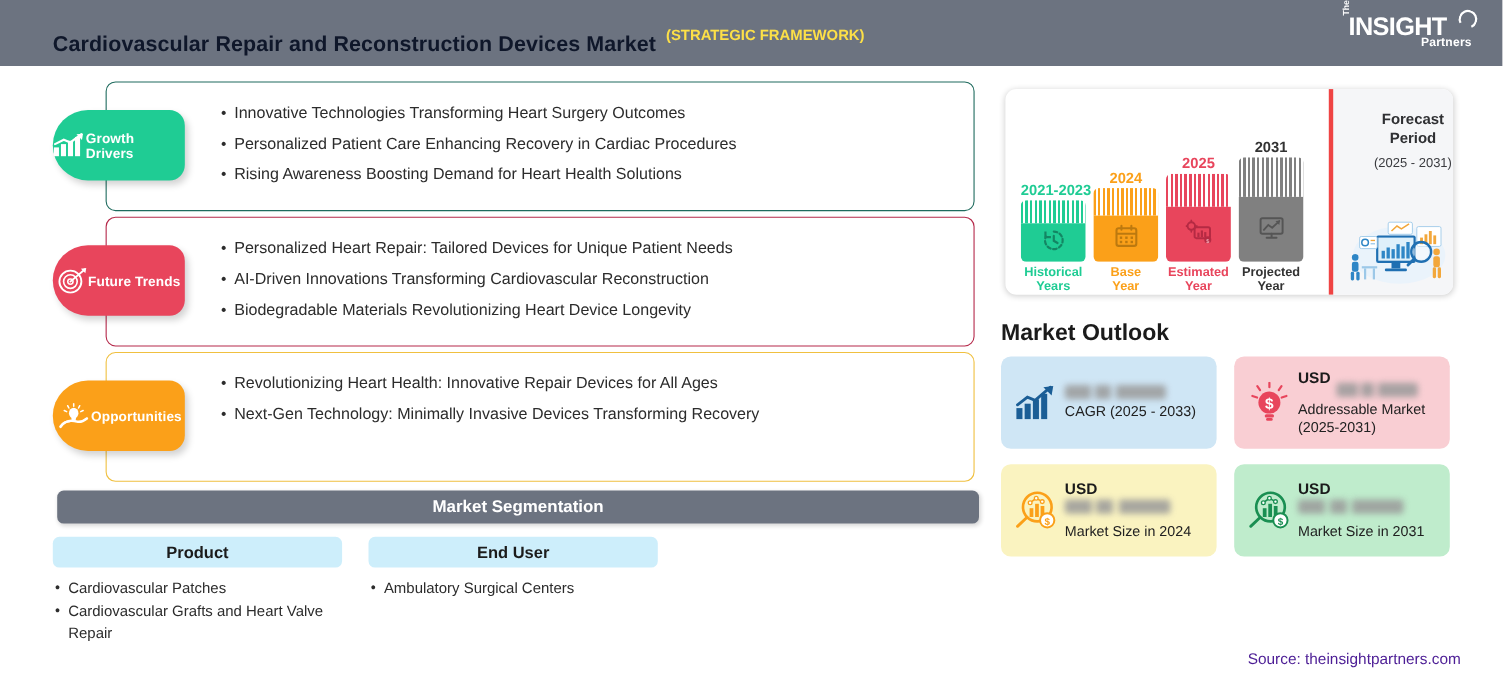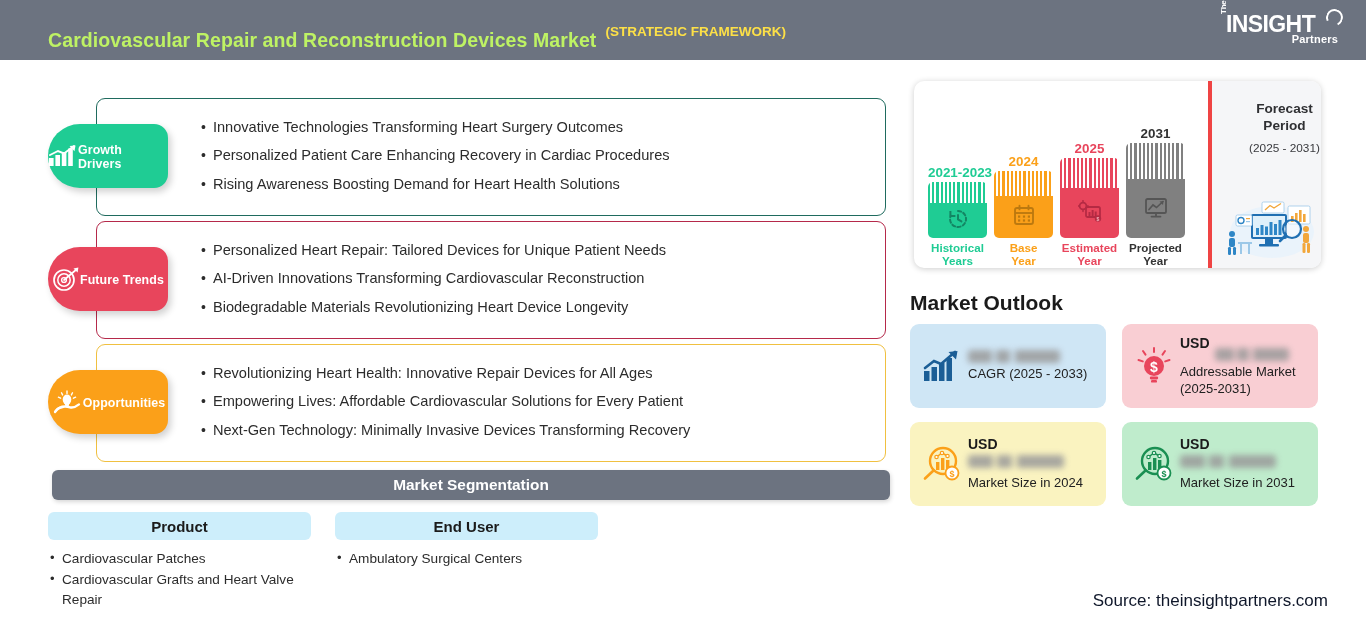--- a/index.html
+++ b/index.html
@@ -12,21 +12,21 @@
   .page { position: relative; width: 1366px; height: 626px; background:#fff; }
 
   
   .header {
     position: absolute; left: 0; top: 0; width: 1366px; height: 60px;
     background: #6c7380;
     display: flex; align-items: center;
   }
   .header-title {
     margin-left: 48px;
-    color: #bef264;
+    color: #0f172a;
     font-size: 19.5px; font-weight: bold;
     letter-spacing: .1px;
     white-space: nowrap;
     margin-top: 20px;
   }
   .header-sub {
     color: #fde047; font-size: 13.5px; font-weight: bold;
     margin-left: 9px; white-space: nowrap; position: relative; top: 1px;
   }
   .logo {
@@ -50,21 +50,21 @@
   }
   .logo-loop {
     position: absolute; right: 1px; top: 1px;
     width: 17px; height: 17px;
     border: 2.2px solid #fff; border-radius: 50%;
     border-bottom-color: transparent;
     transform: rotate(20deg);
   }
 
   
-  .left-col { position: absolute; left: 0; top: 60px; width: 900px; height: 490px; margin-top: 24px; }
+  .left-col { position: absolute; left: 0; top: 60px; width: 900px; height: 490px; }
   .right-col { position: absolute; left: 900px; top: 60px; width: 466px; height: 566px; }
 
   
   .block { position: absolute; left: 96px; width: 790px; border-radius: 9px;
            background: #fff; }
   .block-inner { padding: 14px 0 14px 104px; }
   .bullet-row {
     font-size: 14.6px; color: #2c2c2c; line-height: 1.24;
     padding: 5px 0 5px 0; white-space: nowrap;
   }
@@ -173,21 +173,21 @@
     display: inline-block; height: 13px; border-radius: 3px;
     background: linear-gradient(90deg,#9a9a9a 0 26%, transparent 26% 30%, #9a9a9a 30% 46%,
                 transparent 46% 51%, #9a9a9a 51% 100%);
     filter: blur(3.1px); opacity: .85;
     color: transparent; overflow: hidden; font-size: 0;
   }
   .card-lab { font-size: 13px; color: #212121; line-height: 1.24; margin-top: 3px; }
 
   .source {
     position: absolute; right: 38px; top: 531px;
-    font-size: 17px; color: #0f172a;
+    font-size: 14px; color: #4c1d95;
   }
 </style>
 </head>
 <body>
 
 <div class="page">
 
   <div class="header">
     <div class="header-title">Cardiovascular Repair and Reconstruction Devices Market</div>
     <div class="header-sub">(STRATEGIC FRAMEWORK)</div>
@@ -238,21 +238,20 @@
           <path d="M12 13 L25 2" stroke="#fff" stroke-width="1.7" stroke-linecap="round"></path>
           <path d="M21.5 1.4 L26.4 0.6 L25.6 5.5 Z" fill="#fff"></path>
         </svg>
       </span>
       <span class="badge-label">Future Trends</span>
     </div>
 
     <div class="block opps">
       <div class="block-inner">
         <div class="bullet-row"><span class="dot">•</span><span>Revolutionizing Heart Health: Innovative Repair Devices for All Ages</span></div>
-        <div class="bullet-row"><span class="dot">•</span><span>Empowering Lives: Affordable Cardiovascular Solutions for Every Patient</span></div>
         <div class="bullet-row"><span class="dot">•</span><span>Next-Gen Technology: Minimally Invasive Devices Transforming Recovery</span></div>
       </div>
     </div>
     <div class="badge opps">
       <span>
         <svg width="32" height="24" viewBox="0 0 32 24">
           <g stroke="#fff" stroke-width="1.4" stroke-linecap="round">
             <path d="M16 1 L16 3.4"></path>
               <path d="M10.5 2.8 L11.6 4.9"></path>
               <path d="M21.5 2.8 L20.4 4.9"></path>

